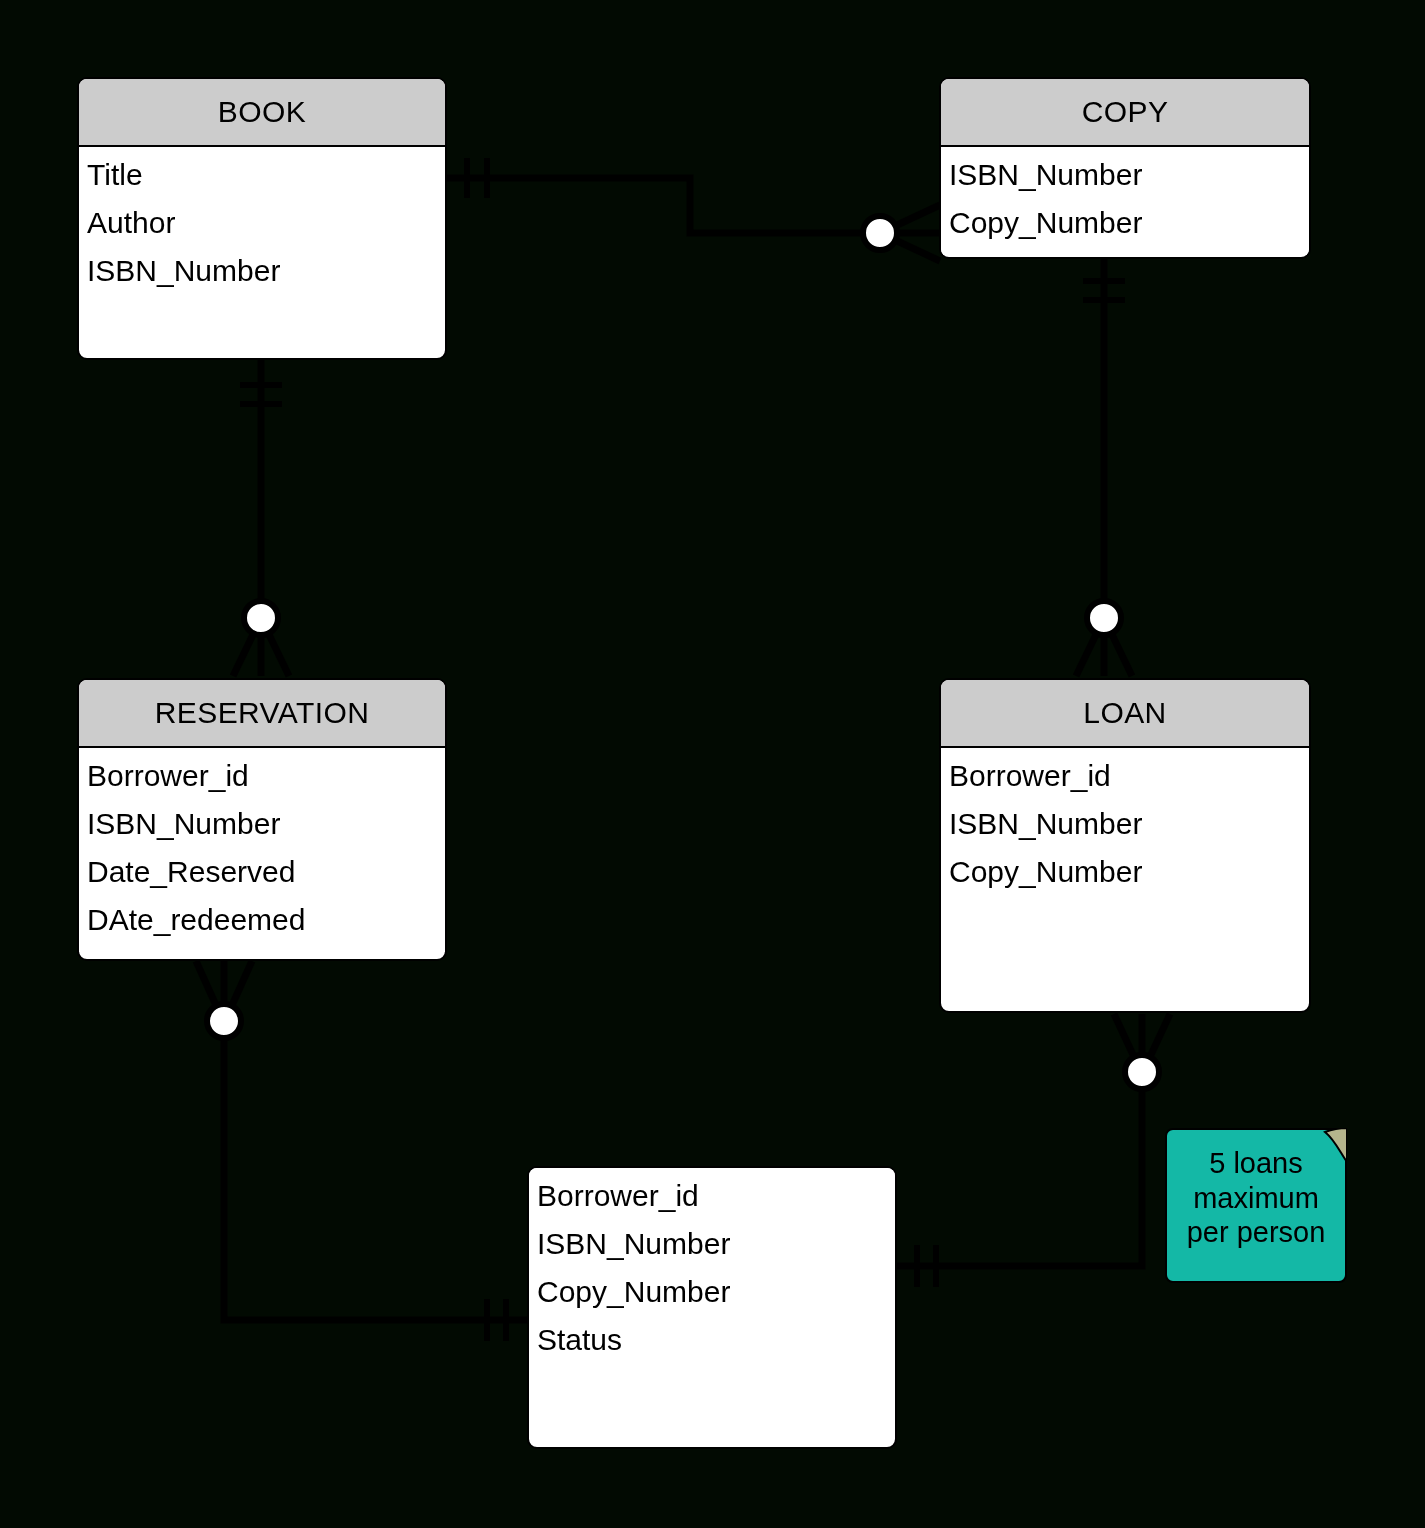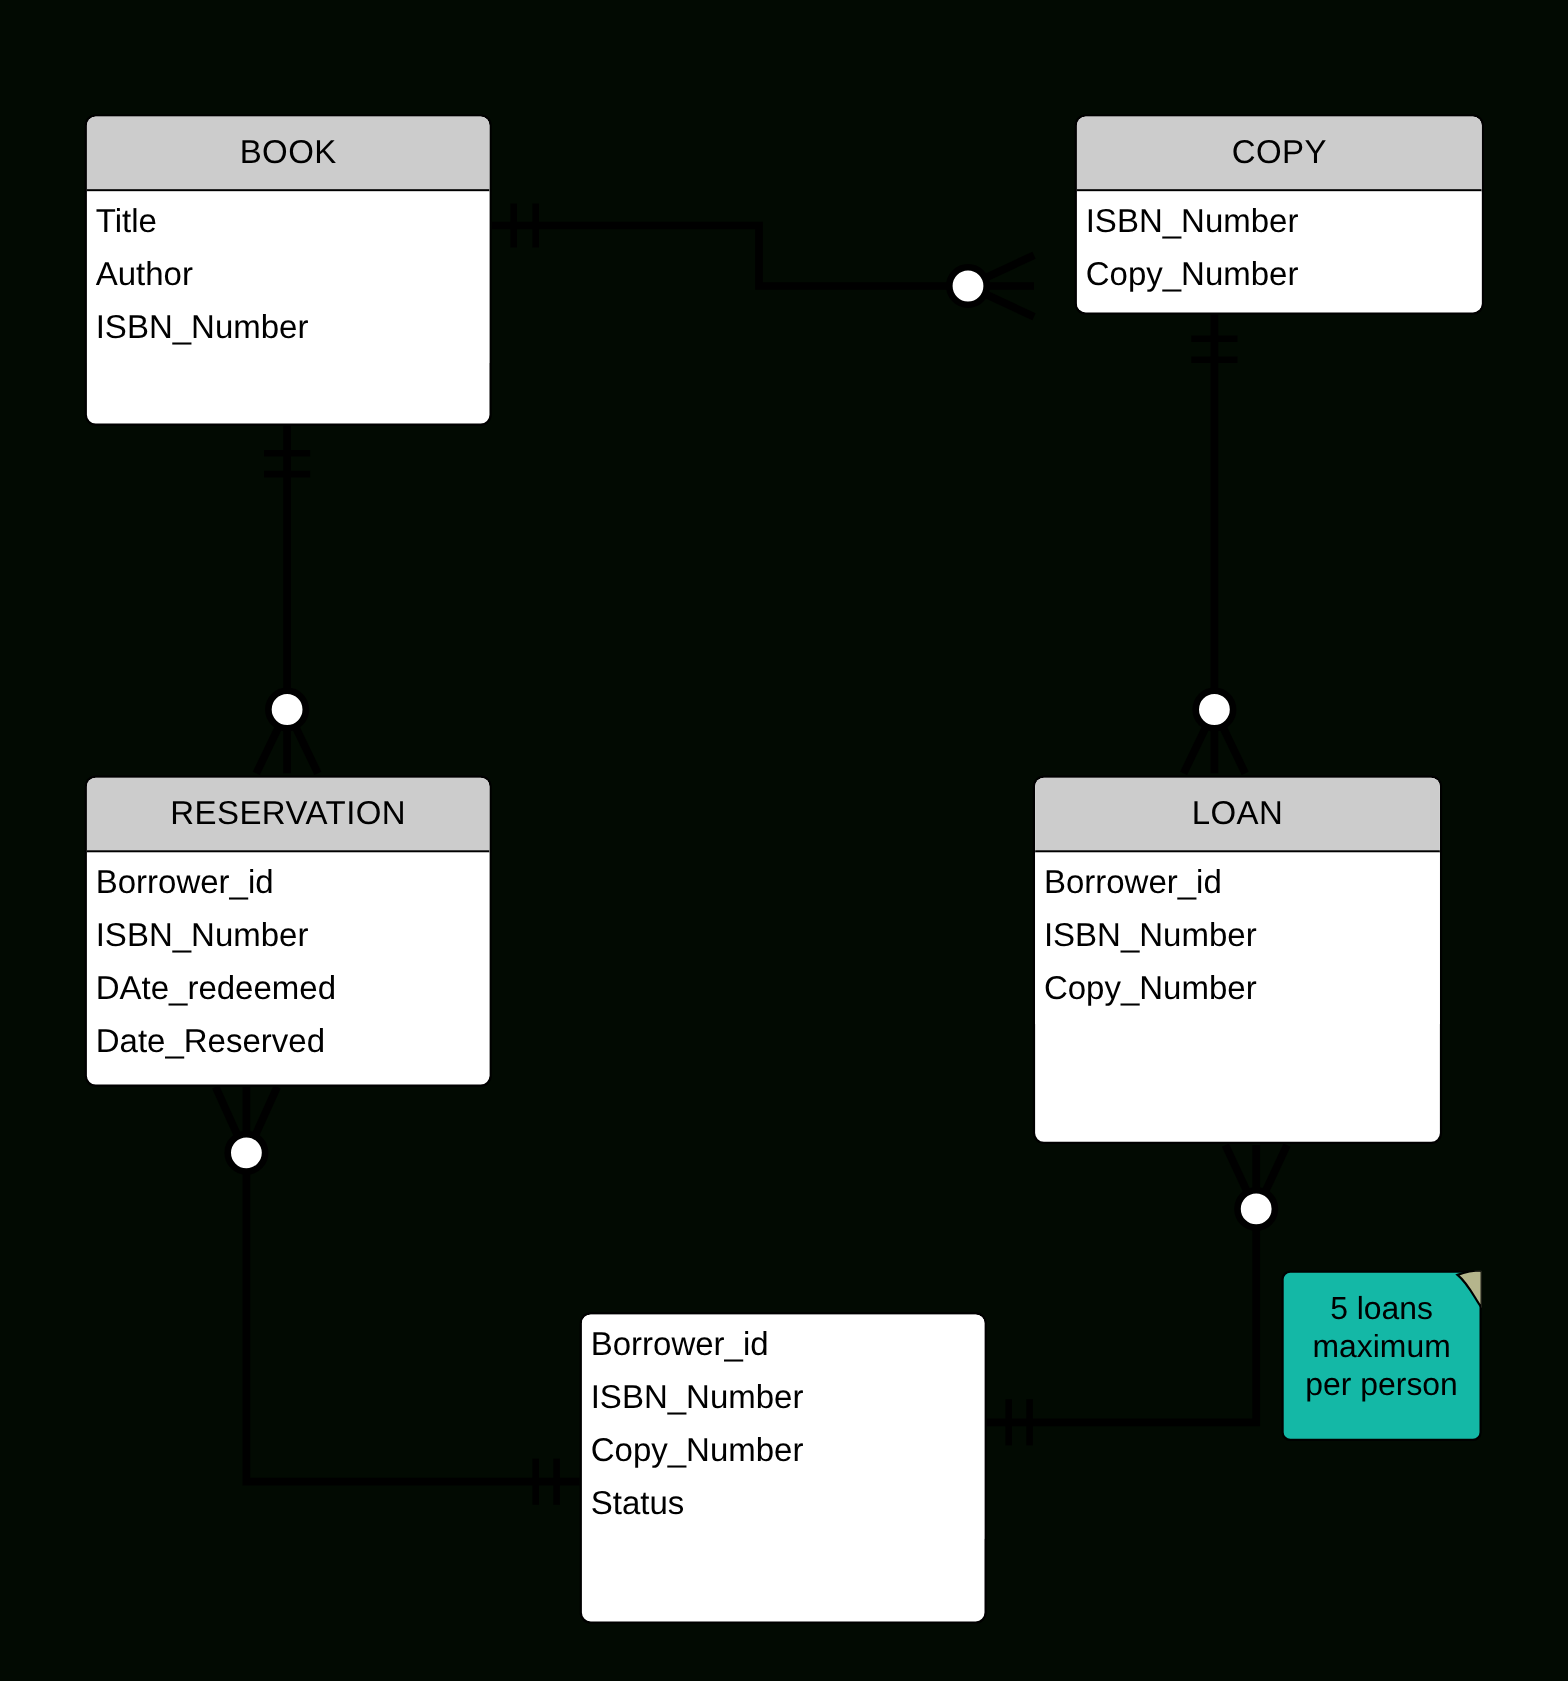--- a/index.html
+++ b/index.html
@@ -13,21 +13,20 @@
     height: 1528px;
     position: relative;
     overflow: hidden;
     font-family: "Liberation Sans", sans-serif;
   }
   #canvas {
     position: absolute;
     left: 0; top: 0;
     width: 1425px;
     height: 1340px;
-    margin-top: 27px;
   }
   .diagram-svg {
     position: absolute;
     left: 0; top: 0;
     width: 1425px;
     height: 1528px;
   }
   
   .entity {
     position: absolute;
@@ -161,35 +160,35 @@
 
   <div class="entity" style="left:77px; top:77px; width:370px; height:283px;">
     <div class="entity-header">BOOK</div>
     <div class="entity-body">
       <div class="attr">Title</div>
       <div class="attr">Author</div>
       <div class="attr">ISBN_Number</div>
     </div>
   </div>
 
-  <div class="entity" style="left:977px; top:77px; width:372px; height:182px;">
+  <div class="entity" style="left:939px; top:77px; width:372px; height:182px;">
     <div class="entity-header">COPY</div>
     <div class="entity-body">
       <div class="attr">ISBN_Number</div>
       <div class="attr">Copy_Number</div>
     </div>
   </div>
 
   <div class="entity" style="left:77px; top:678px; width:370px; height:283px;">
     <div class="entity-header">RESERVATION</div>
     <div class="entity-body">
       <div class="attr">Borrower_id</div>
       <div class="attr">ISBN_Number</div>
+      <div class="attr">Date_Reserved</div>
       <div class="attr">DAte_redeemed</div>
-      <div class="attr">Date_Reserved</div>
     </div>
   </div>
 
   <div class="entity" style="left:939px; top:678px; width:372px; height:335px;">
     <div class="entity-header">LOAN</div>
     <div class="entity-body">
       <div class="attr">Borrower_id</div>
       <div class="attr">ISBN_Number</div>
       <div class="attr">Copy_Number</div>
     </div>

